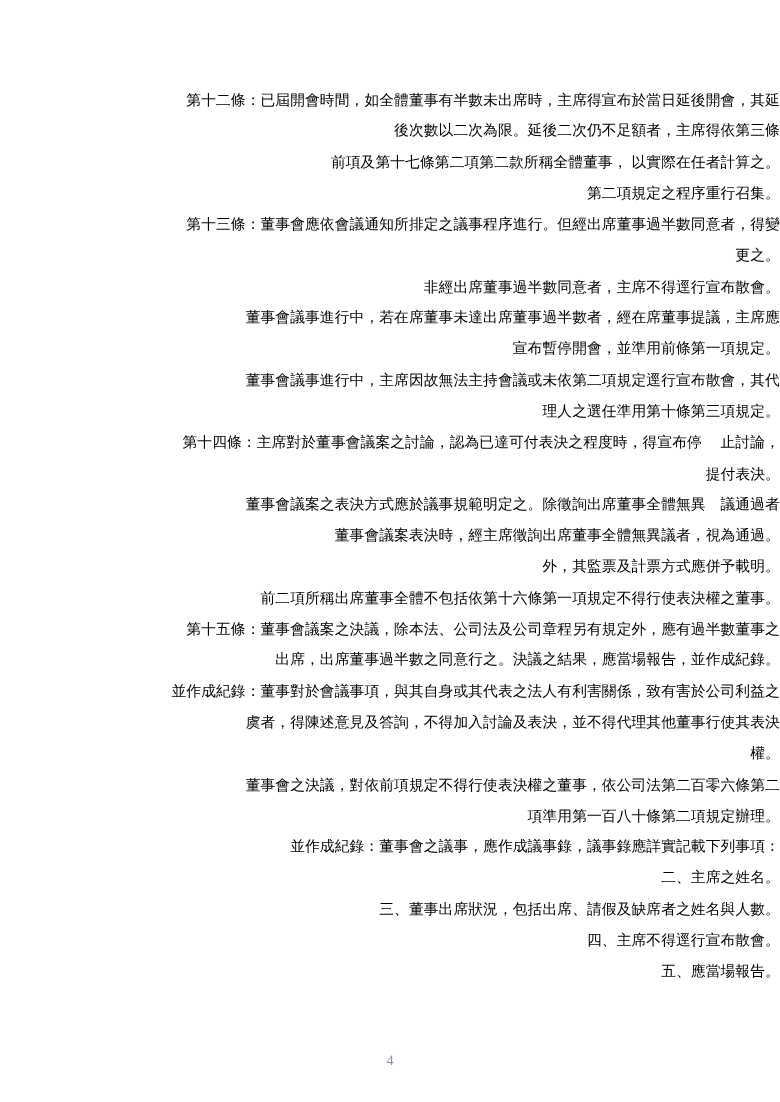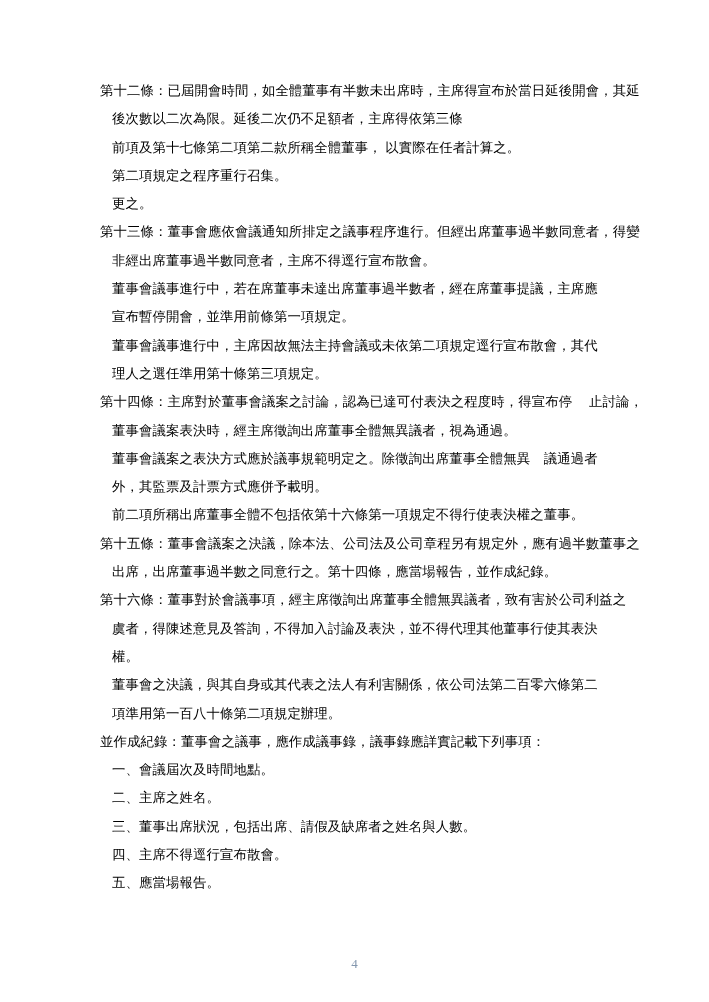--- a/index.html
+++ b/index.html
@@ -11,20 +11,21 @@
     color:#000000;
     font-family:"Liberation Serif","DejaVu Serif",serif;
     font-size:13.4px;
   }
   .doc{position:absolute;top:77px;left:0;right:0;}
   .ln{
     height:28.3px;
     line-height:28.3px;
     white-space:nowrap;
     letter-spacing:0.1px;
+    text-align:right;
   }
   .ln.first{margin-left:100px;}
   .ln.cont{margin-left:112px;}
   .page-footer{
     position:absolute;
     top:951px;left:0;width:100%;
     text-align:center;
     font-size:13px;
     line-height:26px;
     color:#8296ad;
@@ -37,53 +38,53 @@
   <div class="doc">
 
     <section>
       <div class="ln first">第十二條：已屆開會時間，如全體董事有半數未出席時，主席得宣布於當日延後開會，其延</div>
       <div class="ln cont">後次數以二次為限。延後二次仍不足額者，主席得依第三條</div>
       <div class="ln cont">前項及第十七條第二項第二款所稱全體董事， 以實際在任者計算之。</div>
       <div class="ln cont">第二項規定之程序重行召集。</div>
     </section>
 
     <section>
+      <div class="ln first">第十三條：董事會應依會議通知所排定之議事程序進行。但經出席董事過半數同意者，得變</div>
       <div class="ln cont">更之。</div>
-      <div class="ln first">第十三條：董事會應依會議通知所排定之議事程序進行。但經出席董事過半數同意者，得變</div>
       <div class="ln cont">非經出席董事過半數同意者，主席不得逕行宣布散會。</div>
       <div class="ln cont">董事會議事進行中，若在席董事未達出席董事過半數者，經在席董事提議，主席應</div>
       <div class="ln cont">宣布暫停開會，並準用前條第一項規定。</div>
       <div class="ln cont">董事會議事進行中，主席因故無法主持會議或未依第二項規定逕行宣布散會，其代</div>
       <div class="ln cont">理人之選任準用第十條第三項規定。</div>
     </section>
 
     <section>
       <div class="ln first">第十四條：主席對於董事會議案之討論，認為已達可付表決之程度時，得宣布停　 止討論，</div>
+      <div class="ln cont">提付表決。</div>
+      <div class="ln cont">董事會議案之表決方式應於議事規範明定之。除徵詢出席董事全體無異　議通過者</div>
       <div class="ln cont">董事會議案表決時，經主席徵詢出席董事全體無異議者，視為通過。</div>
-      <div class="ln cont">董事會議案之表決方式應於議事規範明定之。除徵詢出席董事全體無異　議通過者</div>
       <div class="ln cont">外，其監票及計票方式應併予載明。</div>
       <div class="ln cont">前二項所稱出席董事全體不包括依第十六條第一項規定不得行使表決權之董事。</div>
     </section>
 
     <section>
       <div class="ln first">第十五條：董事會議案之決議，除本法、公司法及公司章程另有規定外，應有過半數董事之</div>
-      <div class="ln cont">出席，出席董事過半數之同意行之。第十四條，應當場報告，並作成紀錄。</div>
+      <div class="ln cont">出席，出席董事過半數之同意行之。決議之結果，應當場報告，並作成紀錄。</div>
     </section>
 
     <section>
-      <div class="ln first">第十六條：董事對於會議事項，經主席徵詢出席董事全體無異議者，致有害於公司利益之</div>
+      <div class="ln first">並作成紀錄：董事對於會議事項，與其自身或其代表之法人有利害關係，致有害於公司利益之</div>
       <div class="ln cont">虞者，得陳述意見及答詢，不得加入討論及表決，並不得代理其他董事行使其表決</div>
       <div class="ln cont">權。</div>
-      <div class="ln cont">董事會之決議，與其自身或其代表之法人有利害關係，依公司法第二百零六條第二</div>
+      <div class="ln cont">董事會之決議，對依前項規定不得行使表決權之董事，依公司法第二百零六條第二</div>
       <div class="ln cont">項準用第一百八十條第二項規定辦理。</div>
     </section>
 
     <section>
       <div class="ln first">並作成紀錄：董事會之議事，應作成議事錄，議事錄應詳實記載下列事項：</div>
-      <div class="ln cont">一、會議屆次及時間地點。</div>
       <div class="ln cont">二、主席之姓名。</div>
       <div class="ln cont">三、董事出席狀況，包括出席、請假及缺席者之姓名與人數。</div>
       <div class="ln cont">四、主席不得逕行宣布散會。</div>
       <div class="ln cont">五、應當場報告。</div>
     </section>
 
   </div>
 
   <div class="page-footer">4</div>
 </div>

